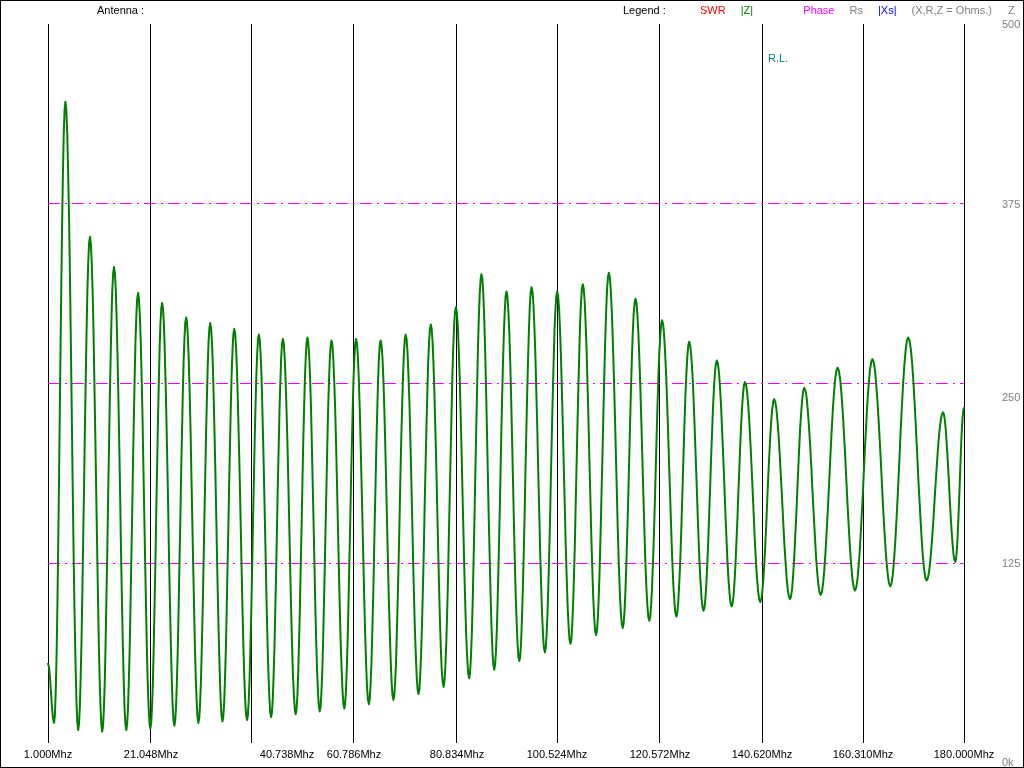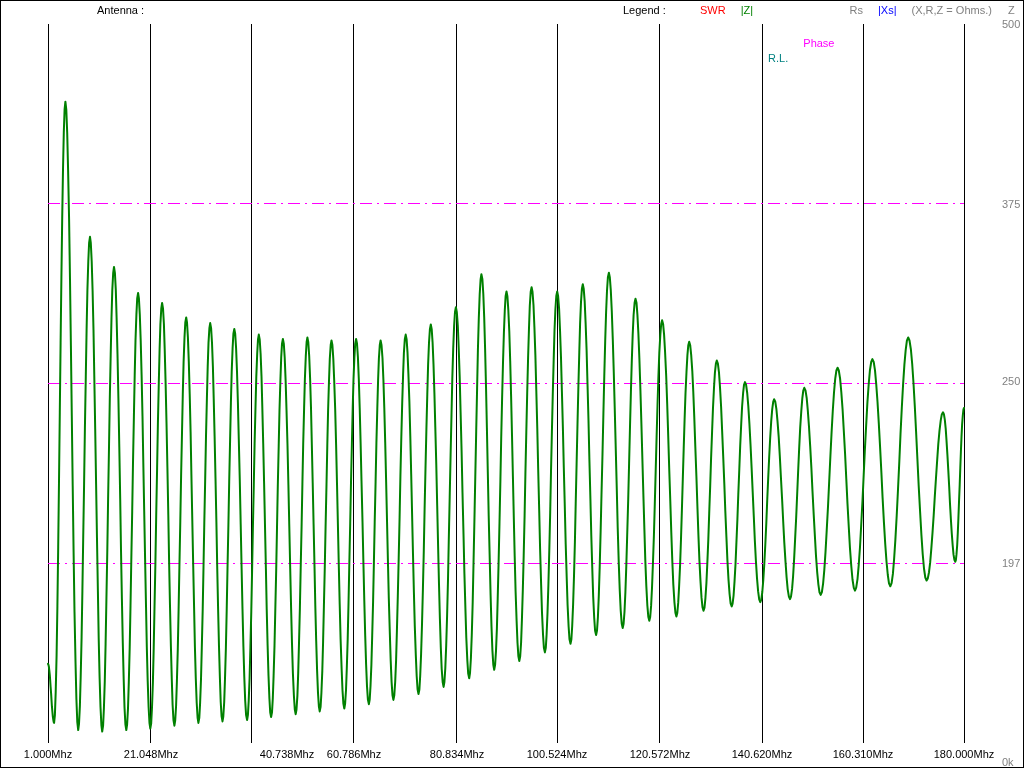--- a/index.html
+++ b/index.html
@@ -51,21 +51,21 @@
 <div id="frame">
 
   <span class="hdr-label" style="left:96px">Antenna :</span>
 
   <span class="hdr-label" style="left:622px">Legend :</span>
 
   <div id="legend">
       <span class="legend-item" style="color: rgb(255, 0, 0);">SWR</span>
       <span class="legend-item" style="color: rgb(0, 128, 0);">|Z|</span>
       <span class="legend-item" style="color: rgb(0, 128, 128); margin-top: 48px;">R.L.</span>
-      <span class="legend-item" style="color: rgb(255, 0, 255); margin-top: 33px;">Phase</span>
+      <span class="legend-item" style="color: rgb(255, 0, 255);">Phase</span>
       <span class="legend-item" style="color: rgb(128, 128, 128);">Rs</span>
       <span class="legend-item" style="color: rgb(0, 0, 255);">|Xs|</span>
       <span class="legend-item" style="color: rgb(128, 128, 128);">(X,R,Z = Ohms.)</span>
     </div>
 
   <span id="z-unit">Z</span>
 
   <svg id="plot-svg" width="1024" height="768">
       <line x1="47.0" y1="23" x2="47.0" y2="742" stroke="#000000" stroke-width="1" shape-rendering="crispEdges"></line>
       <line x1="149.6" y1="23" x2="149.6" y2="742" stroke="#000000" stroke-width="1" shape-rendering="crispEdges"></line>
@@ -91,18 +91,18 @@
       <div class="x-tick" style="left: 456px;">80.834Mhz</div>
       <div class="x-tick" style="left: 556px;">100.524Mhz</div>
       <div class="x-tick" style="left: 659px;">120.572Mhz</div>
       <div class="x-tick" style="left: 761px;">140.620Mhz</div>
       <div class="x-tick" style="left: 862px;">160.310Mhz</div>
       <div class="x-tick" style="left: 963px;">180.000Mhz</div>
     </div>
   <div id="y-ticks">
       <div class="y-tick" style="top: 23px;">500</div>
       <div class="y-tick" style="top: 203px;">375</div>
-      <div class="y-tick" style="top: 380px;">250</div>
-      <div class="y-tick" style="top: 562px;">197</div>
+      <div class="y-tick" style="top: 396px;">250</div>
+      <div class="y-tick" style="top: 562px;">125</div>
       <div class="y-tick" style="top: 742px; margin-top: 19px;">0k</div>
     </div>
 
 </div>
 
 </body></html>

